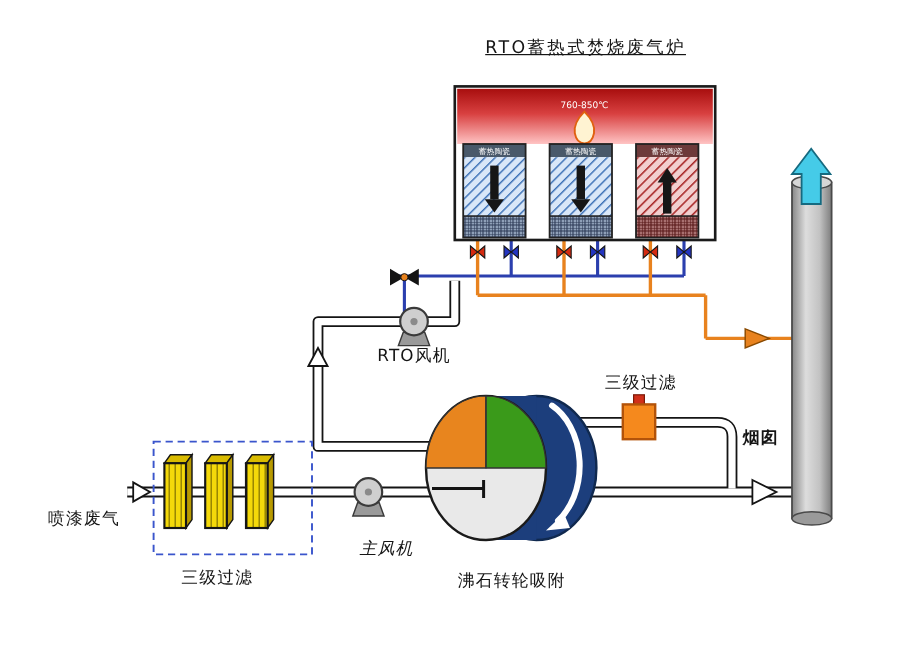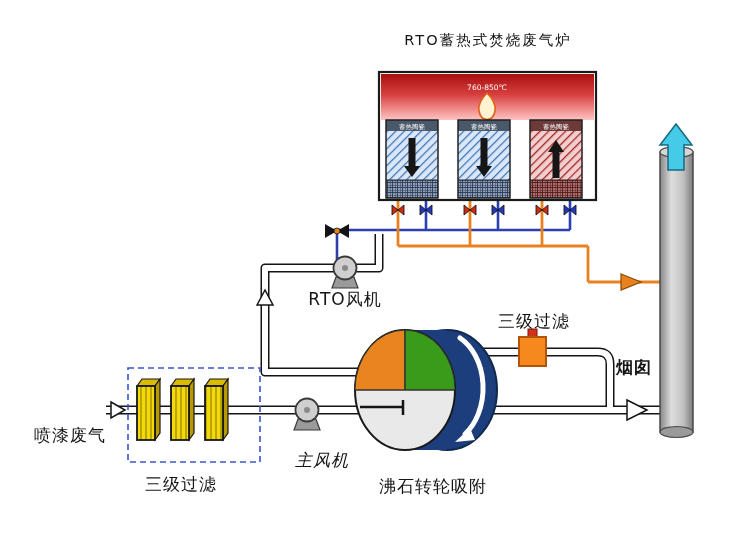--- a/index.html
+++ b/index.html
@@ -2,24 +2,24 @@
 <html><head>
 <meta charset="utf-8">
 <style>
   html,body{margin:0;padding:0;background:#ffffff;}
   .canvas{
     position:relative;width:755px;height:543px;background:#ffffff;
     font-family:"DejaVu Sans", sans-serif;color:#1a1a1a;overflow:hidden;
   }
   .canvas svg{position:absolute;left:0;top:0;}
   .lbl{
-    position:absolute;font-size:17px;line-height:1.25;text-align:center;
+    position:absolute;font-size:14px;line-height:1.25;text-align:center;
     color:#151515;letter-spacing:1px;white-space:nowrap;
   }
-  .lbl.title{font-size:14.5px;letter-spacing:2px;}
+  .lbl.title{font-size:14.5px;letter-spacing:2px;text-decoration:underline;}
 </style>
 </head>
 <body>
 
 <div class="canvas">
 
 <svg width="755" height="543" viewBox="0 0 755 543">
   <defs>
     <linearGradient id="flameGrad" x1="0" y1="0" x2="0" y2="1">
       <stop offset="0" stop-color="#a80e0e"></stop>

